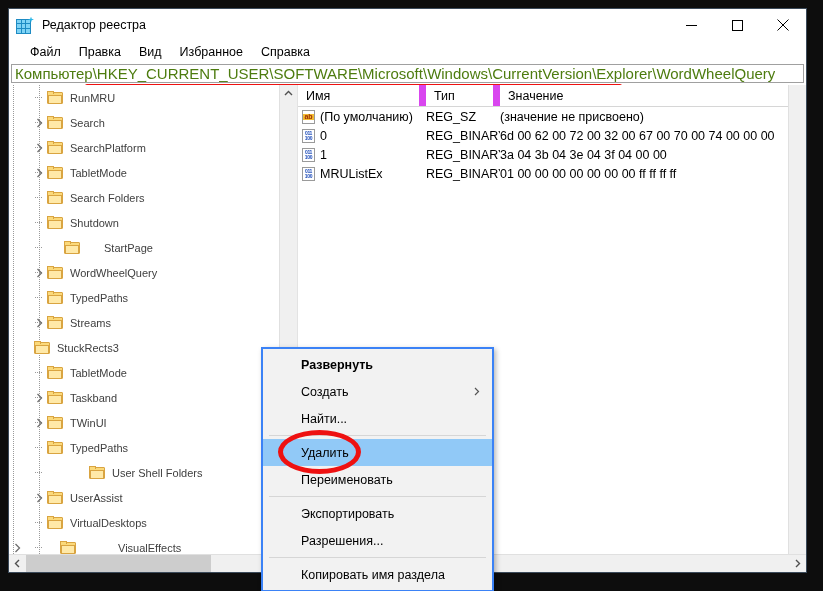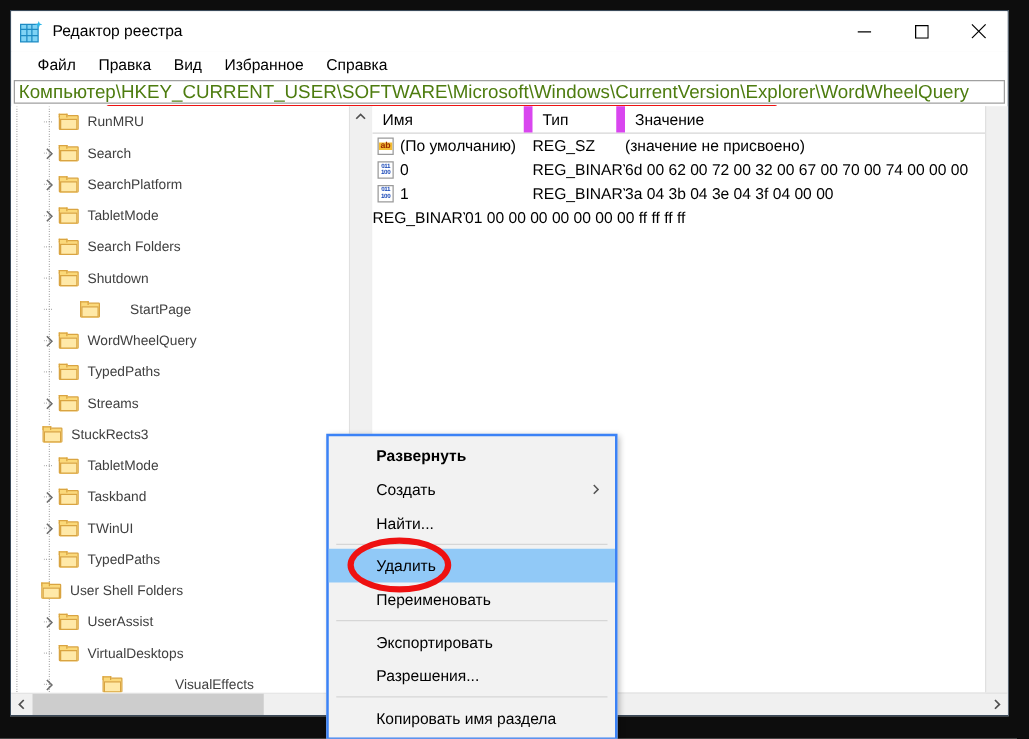--- a/index.html
+++ b/index.html
@@ -445,21 +445,21 @@
             </div>
             <div class="tree-row" style="padding-left: 22px;">
               <div class="chev"></div>
               <div class="folder">
                 <div class="back"></div>
                 <div class="tab"></div>
                 <div class="front"></div>
               </div>
               <span class="lbl">TypedPaths</span>
             </div>
-            <div class="tree-row" style="padding-left: 8px;">
+            <div class="tree-row" style="padding-left: 22px; margin-left: 42px;">
               <div class="chev"></div>
               <div class="folder">
                 <div class="back"></div>
                 <div class="tab"></div>
                 <div class="front"></div>
               </div>
               <span class="lbl">User Shell Folders</span>
             </div>
             <div class="tree-row" style="padding-left: 22px;">
               <div class="chev">
@@ -476,21 +476,21 @@
             </div>
             <div class="tree-row" style="padding-left: 22px;">
               <div class="chev"></div>
               <div class="folder">
                 <div class="back"></div>
                 <div class="tab"></div>
                 <div class="front"></div>
               </div>
               <span class="lbl">VirtualDesktops</span>
             </div>
-            <div class="tree-row" style="padding-left: 22px; gap: 35px;">
+            <div class="tree-row" style=" gap: 35px;">
               <div class="chev">
                 <svg width="7" height="10" viewBox="0 0 7 10">
                   <polyline points="1.5,1 5.5,5 1.5,9" fill="none" stroke="#6e6e6e" stroke-width="1.3"></polyline>
                 </svg>
               </div>
               <div class="folder">
                 <div class="back"></div>
                 <div class="tab"></div>
                 <div class="front"></div>
               </div>
@@ -563,20 +563,27 @@
                   <div class="vicon bin">
                     <b>011</b>
                     <b>100</b>
                   </div>
                   <span>1</span>
                 </div>
                 <div class="vc c1">REG_BINARY</div>
                 <div class="vc c2">3a 04 3b 04 3e 04 3f 04 00 00</div>
               </div>
               <div class="val-row">
+                <div class="vc c0">
+                  <div class="vicon bin">
+                    <b>011</b>
+                    <b>100</b>
+                  </div>
+                  <span>MRUListEx</span>
+                </div>
                 <div class="vc c1">REG_BINARY</div>
                 <div class="vc c2">01 00 00 00 00 00 00 00 ff ff ff ff</div>
               </div>
             </div>
         </div>
         <div class="val-vscroll"></div>
       </div>
       <div class="val-hscroll">
         <div class="hsb-btn">
           <svg width="7" height="9" viewBox="0 0 7 9">

